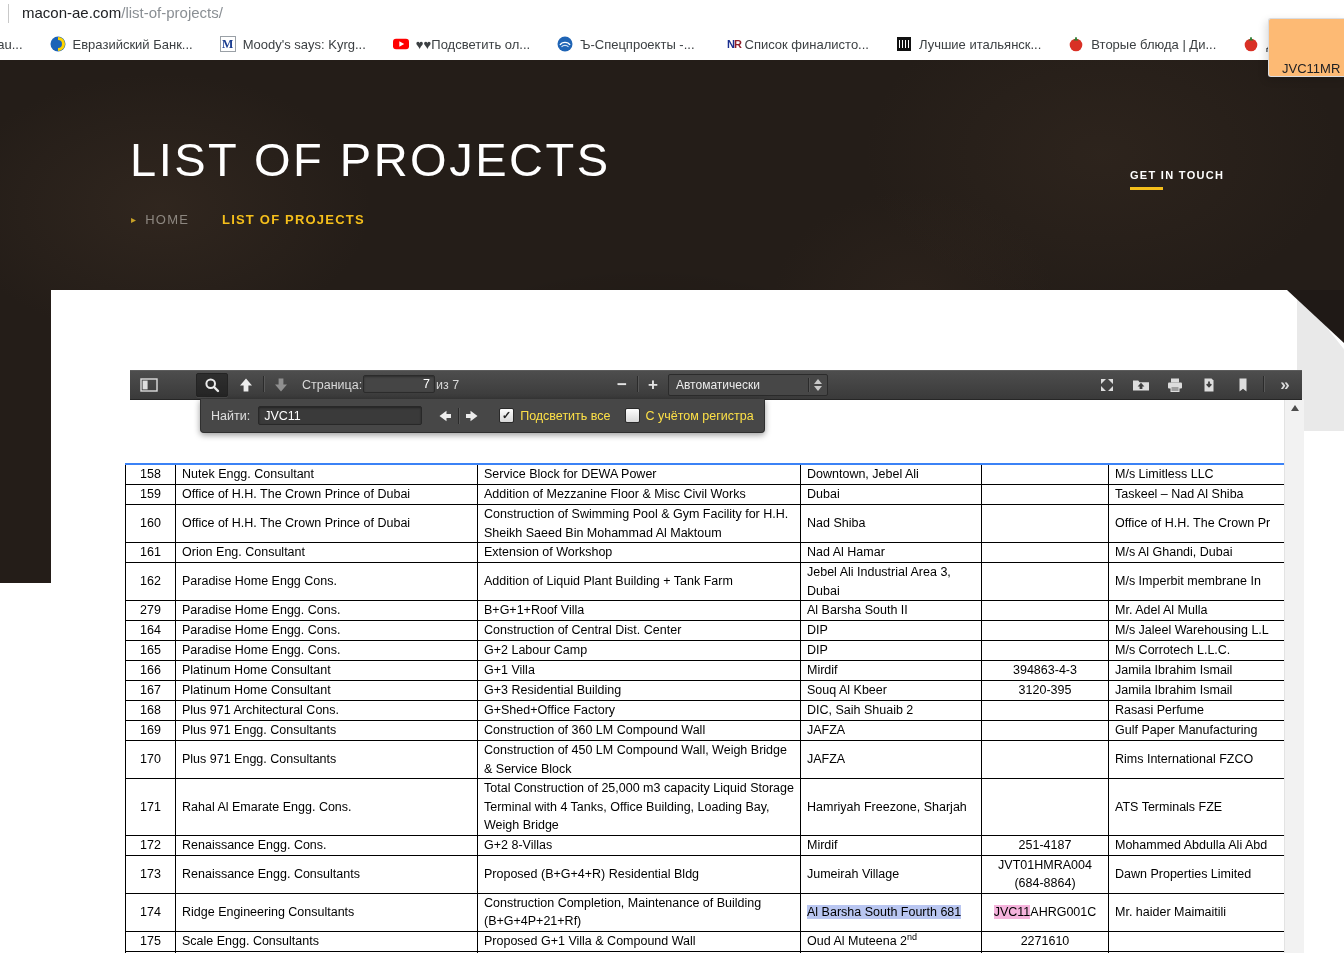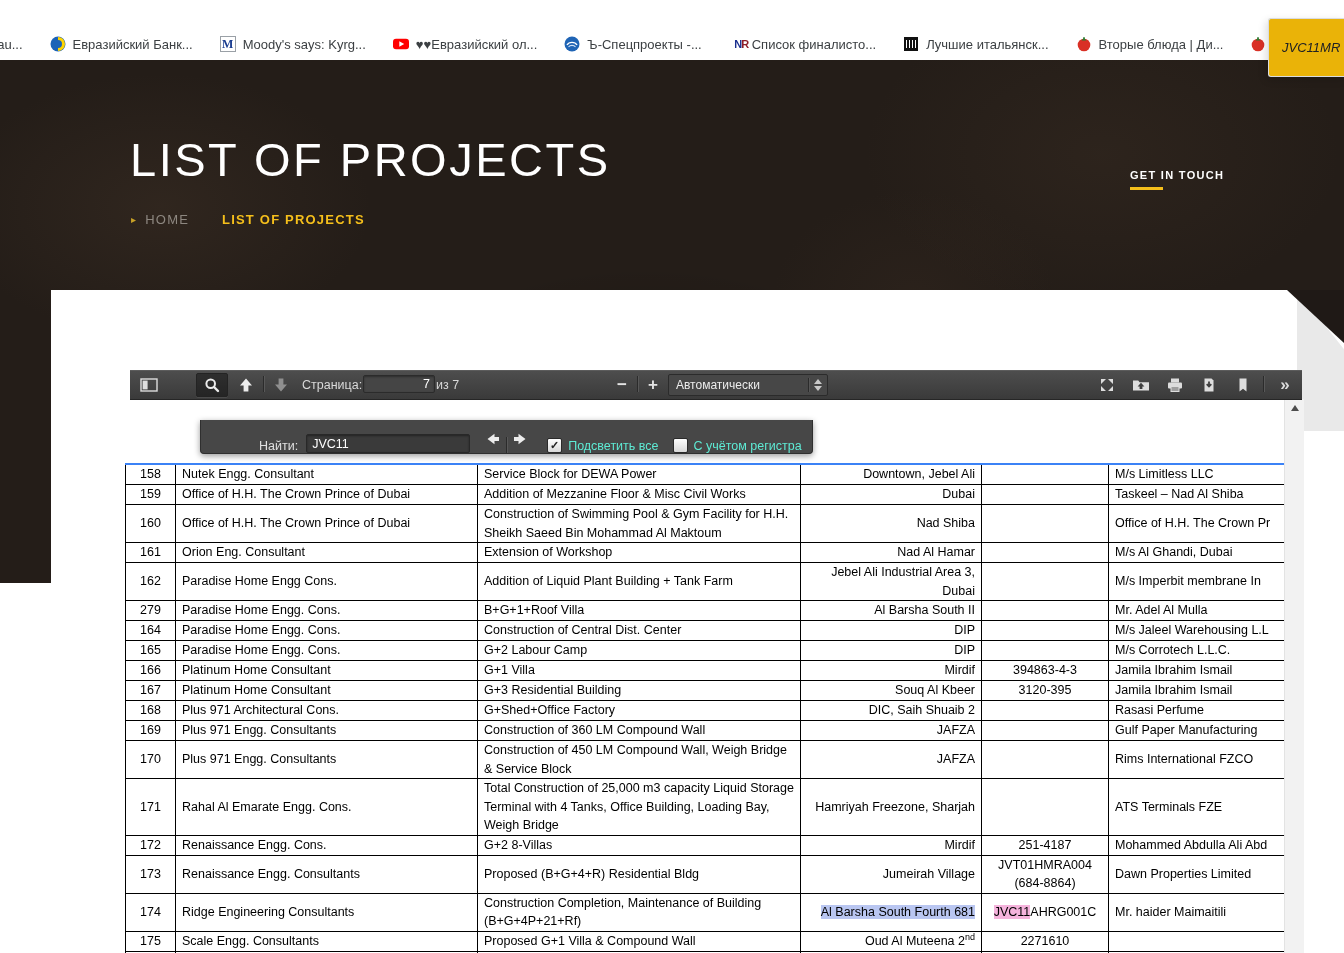--- a/index.html
+++ b/index.html
@@ -19,23 +19,23 @@
   .bi{width:16px;height:16px;margin-right:7px;display:inline-flex;align-items:center;justify-content:center;flex:0 0 16px;}
   .bl{font-size:13px;color:#3c4043;}
   .nr-ic{font-weight:bold;font-size:11px;letter-spacing:-1px;padding-left:9px;}
   .nr-ic .n{color:#1a2f8f;} .nr-ic .r{color:#8f1f2a;}
   .moody-ic{width:14px;height:14px;border:1px solid #9aa0a6;background:#fff;color:#1a3c8f;
             font-family:"Liberation Serif",serif;font-weight:bold;font-size:12px;line-height:14px;text-align:center;}
   .elle-ic{width:14px;height:14px;background:#111;display:flex;align-items:center;justify-content:center;gap:1.5px;}
   .elle-ic i{display:block;width:1.5px;height:8px;background:#fff;}
 
   
-  .suggestion-popup{position:absolute;left:1268px;top:18px;width:76px;height:57px;background:#eab308;
+  .suggestion-popup{position:absolute;left:1268px;top:18px;width:76px;height:57px;background:#fdba74;
      border:1px solid #dadce0;border-right:none;border-radius:3px 0 0 3px;
-     box-shadow:-2px 3px 8px rgba(0,0,0,.14);z-index:10;display:flex;align-items:center;font-style:italic;}
+     box-shadow:-2px 3px 8px rgba(0,0,0,.14);z-index:10;display:flex;align-items:flex-end;}
   .suggestion-popup span{margin-left:13px;font-size:13px;color:#202124;cursor:pointer;}
 
   
   .hero{position:absolute;left:0;top:60px;width:100%;height:523px;z-index:1;
     background:
       radial-gradient(300px 190px at 12% 28%, rgba(96,74,56,.20), transparent 70%),
       radial-gradient(420px 260px at 48% 75%, rgba(0,0,0,.38), transparent 72%),
       radial-gradient(340px 220px at 82% 18%, rgba(92,70,52,.16), transparent 70%),
       radial-gradient(200px 150px at 68% 45%, rgba(60,45,35,.28), transparent 70%),
       #241d18;}
@@ -70,62 +70,68 @@
   .zoom-dd .zsep{width:1px;height:14px;background:#2b2b2b;box-shadow:1px 0 0 #565656;}
   .zoom-dd .zarrows{width:18px;display:flex;flex-direction:column;align-items:center;gap:2px;}
   .zoom-dd .zarrows i{display:block;width:0;height:0;border-left:4px solid transparent;border-right:4px solid transparent;}
   .zoom-dd .up{border-bottom:5px solid #c9c9c9;}
   .zoom-dd .down{border-top:5px solid #c9c9c9;}
   .btn-active{background:rgba(0,0,0,.38);border:1px solid #232323;border-radius:2px;box-shadow:0 1px 0 rgba(255,255,255,.08);}
   .glyph{color:#e4e4e4;font-size:17px;font-weight:bold;}
   .chev{color:#dcdcdc;font-size:17px;font-weight:bold;letter-spacing:-2px;}
 
   
-  .findbar{position:absolute;left:200px;top:420px;width:563px;height:33px;background:#474747;z-index:5;
+  .findbar{position:absolute;left:200px;top:399px;width:563px;height:33px;background:#474747;z-index:5;
      border:1px solid #2f2f2f;border-top:none;border-radius:0 0 4px 4px;box-shadow:0 2px 6px rgba(0,0,0,.4);
-     display:flex;align-items:flex-end;padding-left:48px;}
+     display:flex;align-items:center;}
   .findbar .flabel{color:#e0e0e0;font-size:12.5px;margin-left:10px;}
   .find-input{margin-left:8px;width:152px;height:17px;background:#3a3a3a;border:1px solid #282828;border-radius:2px;
      color:#fff;font-size:12.5px;padding:0 5px;box-shadow:inset 0 1px 2px rgba(0,0,0,.4);font-family:"Liberation Sans",sans-serif;}
   .fbtn{width:26px;height:29px;display:flex;align-items:center;justify-content:center;cursor:pointer;}
   .fsep{width:1px;height:16px;background:#2b2b2b;box-shadow:1px 0 0 #585858;}
   .fcheck{display:flex;align-items:center;margin-left:14px;cursor:pointer;}
   .cbox{width:13px;height:13px;background:linear-gradient(#fdfdfd,#d8d8d8);border:1px solid #2a2a2a;border-radius:2px;
      display:flex;align-items:center;justify-content:center;font-size:11px;font-weight:bold;color:#222;}
   .cbox .mark{display:none;line-height:1;}
   .cbox.checked .mark{display:block;}
-  .fcl{color:#5eead4;font-size:12.5px;margin-left:6px;}
+  .fcl{color:#fde047;font-size:12.5px;margin-left:6px;}
 
   
   .pdf-scrollbar{position:absolute;left:1284px;top:399px;width:19px;bottom:0;background:#f2f2f2;z-index:3;
      border-left:1px solid #e3e3e3;}
   .sb-up{position:absolute;left:0;top:0;width:19px;height:17px;display:flex;align-items:center;justify-content:center;cursor:pointer;}
   .sb-up i{display:block;width:0;height:0;border-left:4px solid transparent;border-right:4px solid transparent;border-bottom:6px solid #4d4d4d;}
 
   
   .pdf-table-wrap{position:absolute;left:125px;top:463px;width:1159px;height:490px;overflow:hidden;z-index:3;background:#fff;}
   table.projects{border-collapse:collapse;table-layout:fixed;width:1240px;font-size:12.5px;line-height:18.5px;color:#000;}
   table.projects td{border:1px solid #000;vertical-align:middle;padding:0 6px;height:19px;overflow:hidden;}
   table.projects tr:first-child td{border-top:2px solid #3b82f6;}
   td.c0{text-align:center;border-right:2px solid #000;padding:0 2px;}
   td.c1{border-right:3px solid #000;}
-  td.c3{text-align:right;padding:0 20px;margin-left:33px;}
+  td.c3{text-align:left;padding:0 20px;margin-left:33px;}
   td.c4{text-align:center;border-right:3px solid #000;padding:0 3px;}
   .hl-sel{background:#b9c6f1;}
   .hl-find{background:#f5b3dc;}
   .sup{font-size:9px;vertical-align:super;line-height:0;}
 
   svg{display:block;}
 </style>
 </head>
 <body>
 
 <div class="page">
 
   <div class="chrome">
+    <div class="url-row">
+      <div class="url-divider"></div>
+      <div class="url">
+        <span class="host">macon-ae.com</span><span class="path">/list-of-projects/</span>
+      </div>
+    </div>
     <div class="bookmarks">
       <div class="bm">
         <span class="bl">eau...</span>
       </div>
       <div class="bm">
         <span class="bi">
           <svg width="16" height="16">
               <circle cx="8" cy="8" r="7.5" fill="#1c63b7"></circle>
               <path d="M8 2.5a5.5 5.5 0 0 1 0 11" fill="none" stroke="#ffd500" stroke-width="3"></path>
             </svg>
@@ -138,21 +144,21 @@
           </span>
         <span class="bl">Moody's says: Kyrg...</span>
       </div>
       <div class="bm">
         <span class="bi">
           <svg width="16" height="16">
               <rect x="0" y="2.8" width="16" height="10.4" rx="3" fill="#f00"></rect>
               <polygon points="6.3,5.2 6.3,10.8 11.2,8" fill="#fff"></polygon>
             </svg>
         </span>
-        <span class="bl">♥♥Евразийский ол...</span>
+        <span class="bl">♥♥Подсветить ол...</span>
       </div>
       <div class="bm">
         <span class="bi">
           <svg width="16" height="16">
               <circle cx="8" cy="8" r="7.5" fill="#1f64b5"></circle>
               <path d="M3 9c2-3.5 8-3.5 10 0" fill="none" stroke="#fff" stroke-width="1.4"></path>
               <path d="M4.5 11c1.6-2.2 5.4-2.2 7 0" fill="none" stroke="#cfe0f5" stroke-width="1.1"></path>
             </svg>
         </span>
         <span class="bl">Ъ-Спецпроекты -...</span>

